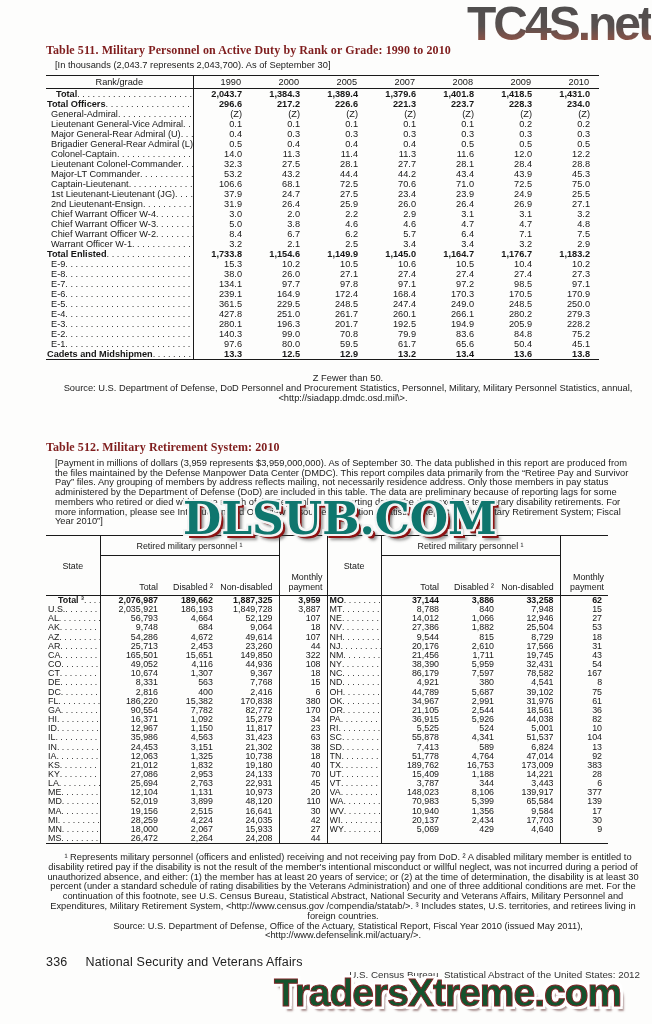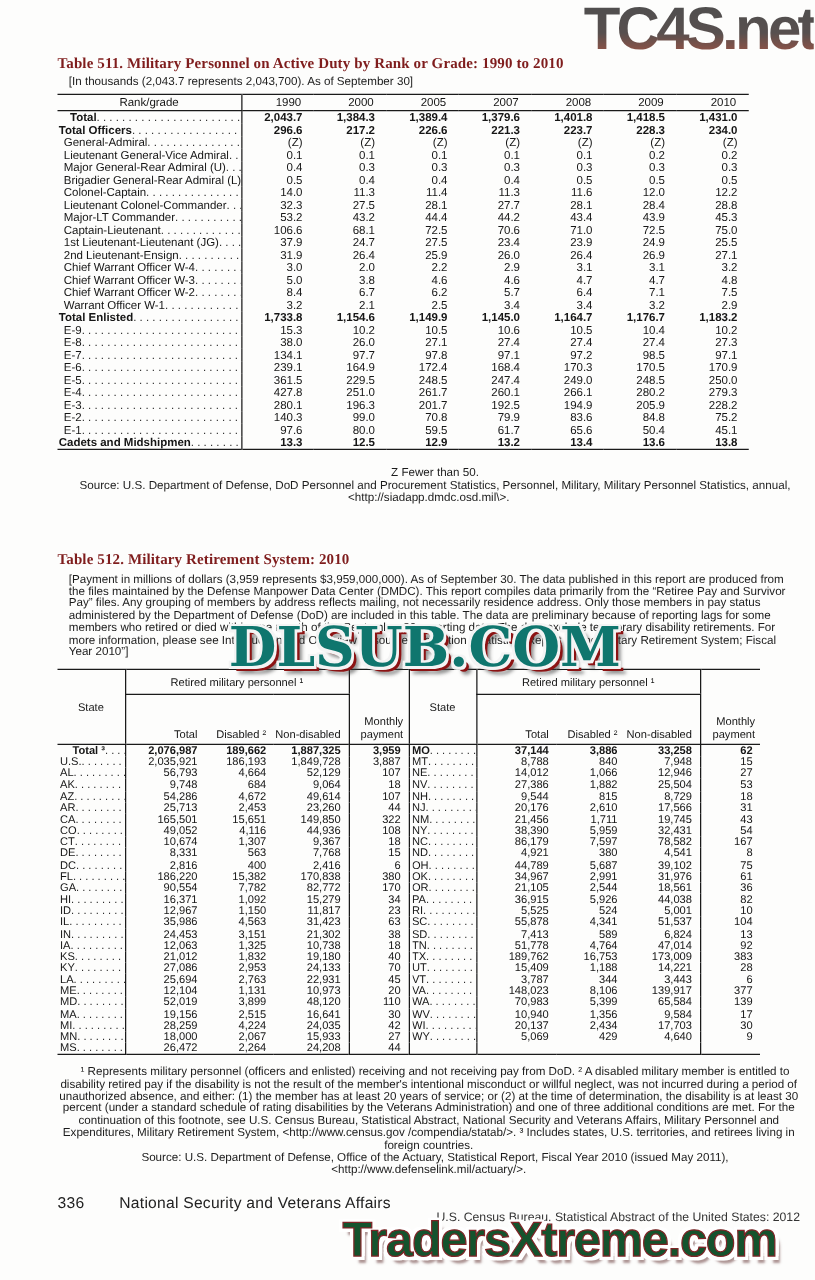--- a/index.html
+++ b/index.html
@@ -66,21 +66,21 @@
   #t512 th.st { text-align:center; vertical-align:middle; border-bottom:1px solid #1a1a1a; }
   #t512 th.mo { text-align:right; vertical-align:bottom; padding:0 4px 3px 0; border-bottom:1px solid #1a1a1a;margin-top:16px; }
   #t512 .bl { border-left:1px solid #1a1a1a; }
   #t512 td { height:9.15px; line-height:9.15px; padding:0; white-space:nowrap; overflow:hidden; }
   #t512 td.stc { padding-left:2px; }
   #t512 td.num { text-align:right; padding-right:6px; }
   #t512 tr.b { font-weight:bold; }
 
   
   .pg-footer-left { font-size:12.5px; color:#222; letter-spacing:.2px; }
-  .pg-footer-left .pgnum { margin-right:28px;text-align:right; }
+  .pg-footer-left .pgnum { margin-right:18px;text-align:right; }
   .pg-footer-right { font-size:9.8px; color:#333; text-align:right; width:594px; }
 
   
   #wm-top {
     top:-4px; right:1px;
     font-size:48px; font-weight:bold; letter-spacing:-3px;
     background:linear-gradient(#404040 10%, #4a4241 55%, #8a4536 85%, #933f2e 100%);
     -webkit-background-clip:text; background-clip:text; color:transparent;
     opacity:.92; z-index:30;
   }

